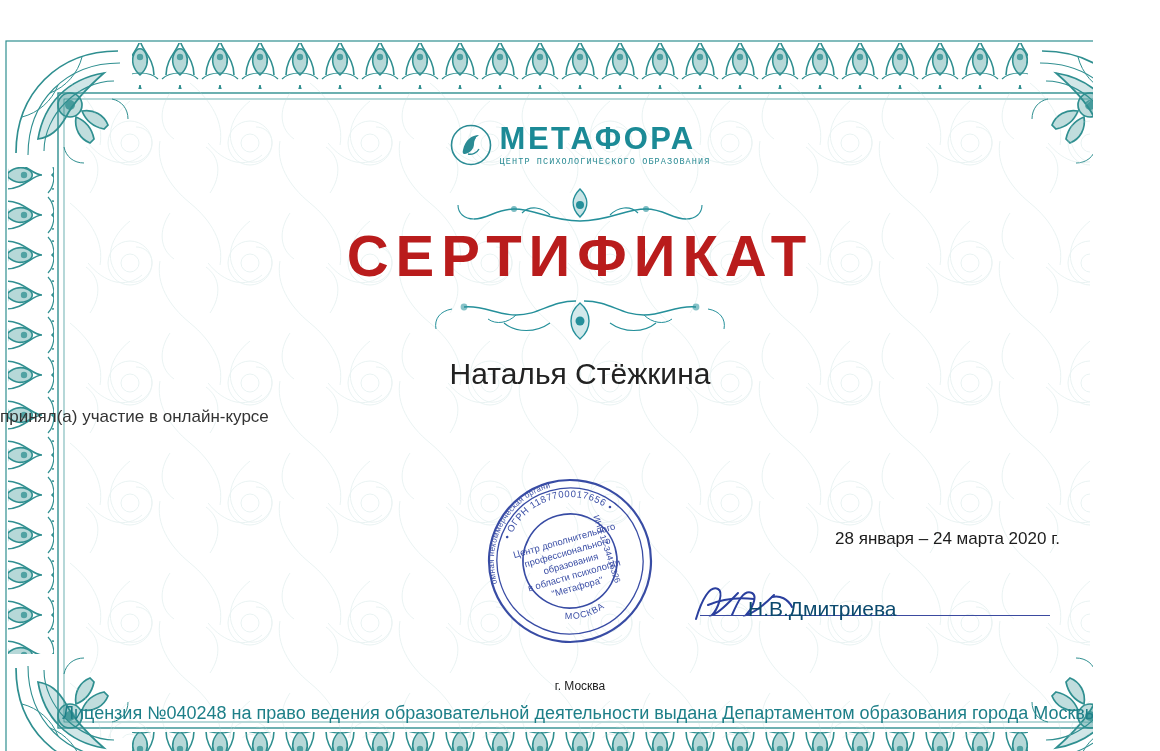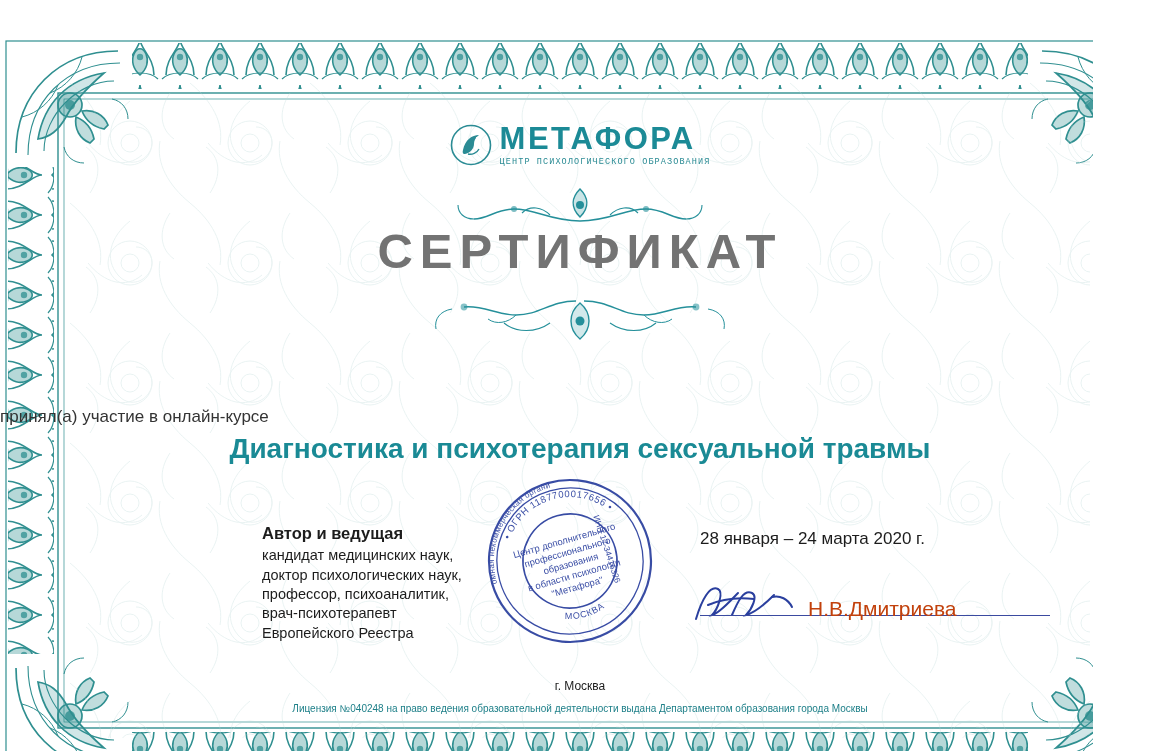--- a/index.html
+++ b/index.html
@@ -96,24 +96,24 @@
   }
   .flourish-top { top: 150px; }
   .flourish-bottom { top: 258px; }
 
   .title {
     position: absolute;
     left: 0;
     top: 192px;
     width: 1160px;
     text-align: center;
-    font-size: 49px;
+    font-size: 58px;
     font-weight: bold;
     letter-spacing: 7px;
-    color: #737373;
+    color: #b91c1c;
     line-height: 1;
   }
 
   .recipient {
     position: absolute;
     left: 0;
     top: 322px;
     width: 1160px;
     text-align: center;
     font-size: 30px;
@@ -157,39 +157,39 @@
     font-weight: bold;
     margin-bottom: 2px;
   }
 
   
   .dates {
     position: absolute;
     left: 700px;
     top: 494px;
     width: 360px;
-    text-align: left;
+    text-align: right;
     font-size: 17px;
     color: #1c1c1c;
   }
 
   
   .sign-line {
     position: absolute;
     left: 700px;
     top: 580px;
     width: 350px;
     border-bottom: 1.5px solid #3b4aa0;
   }
   .sign-name {
     position: absolute;
-    left: 808px;
+    left: 748px;
     top: 562px;
     font-size: 21px;
-    color: #c2410c;
+    color: #0c4a6e;
   }
   .sign-scribble {
     position: absolute;
     left: 688px;
     top: 540px;
   }
 
   
   .stamp {
     position: absolute;
@@ -208,21 +208,21 @@
     text-align: center;
     font-size: 12px;
     color: #1c1c1c;
   }
   .license {
     position: absolute;
     left: 0;
     top: 668px;
     width: 1160px;
     text-align: center;
-    font-size: 10px;
+    font-size: 18px;
     color: #1d7f88;
   }
 </style>
 </head>
 <body>
 
 <div class="certificate">
 
   <div class="border-frame">
     <svg viewBox="0 0 1160 751" xmlns="http://www.w3.org/2000/svg">
@@ -369,31 +369,23 @@
           <path d="M116 22 C108 30 96 32 88 26" stroke-width="1"></path>
           <path d="M244 22 C252 30 264 32 272 26" stroke-width="1"></path>
           <circle cx="64" cy="14" r="3.4" fill="#1a8a95" fill-opacity="0.55" stroke="none"></circle>
           <circle cx="296" cy="14" r="3.4" fill="#1a8a95" fill-opacity="0.55" stroke="none"></circle>
           <path d="M52 16 C40 18 34 26 36 36" stroke-width="1"></path>
           <path d="M308 16 C320 18 326 26 324 36" stroke-width="1"></path>
         </g>
       </svg>
     </div>
 
+    <div class="recipient">Наталья Стёжкина</div>
     <div class="participation">принял(а) участие в онлайн-курсе</div>
-    <div class="course">Диагностика и психотерапия сексуальной травмы</div>
-
-    <div class="author-block">
-      <div class="author-title">Автор и ведущая</div>
-      <div>кандидат медицинских наук,</div>
-      <div>доктор психологических наук,</div>
-      <div>профессор, психоаналитик,</div>
-      <div>врач-психотерапевт</div>
-      <div>Европейского Реестра</div>
-    </div>
+
 
     <div class="dates">28 января – 24 марта 2020 г.</div>
 
     <div class="sign-scribble">
       <svg viewBox="0 0 120 52" width="120" height="52" xmlns="http://www.w3.org/2000/svg">
         <g fill="none" stroke="#2a3f9e" stroke-width="2" stroke-linecap="round">
           <path d="M8 44 C14 24 22 10 30 14 C36 17 30 34 24 40 C32 38 42 26 50 18"></path>
           <path d="M44 40 C50 26 56 14 64 18 C70 21 64 34 58 40 C66 38 78 28 86 20"></path>
           <path d="M20 30 C34 24 50 22 66 24"></path>
           <path d="M84 22 C92 20 100 24 104 32"></path>

